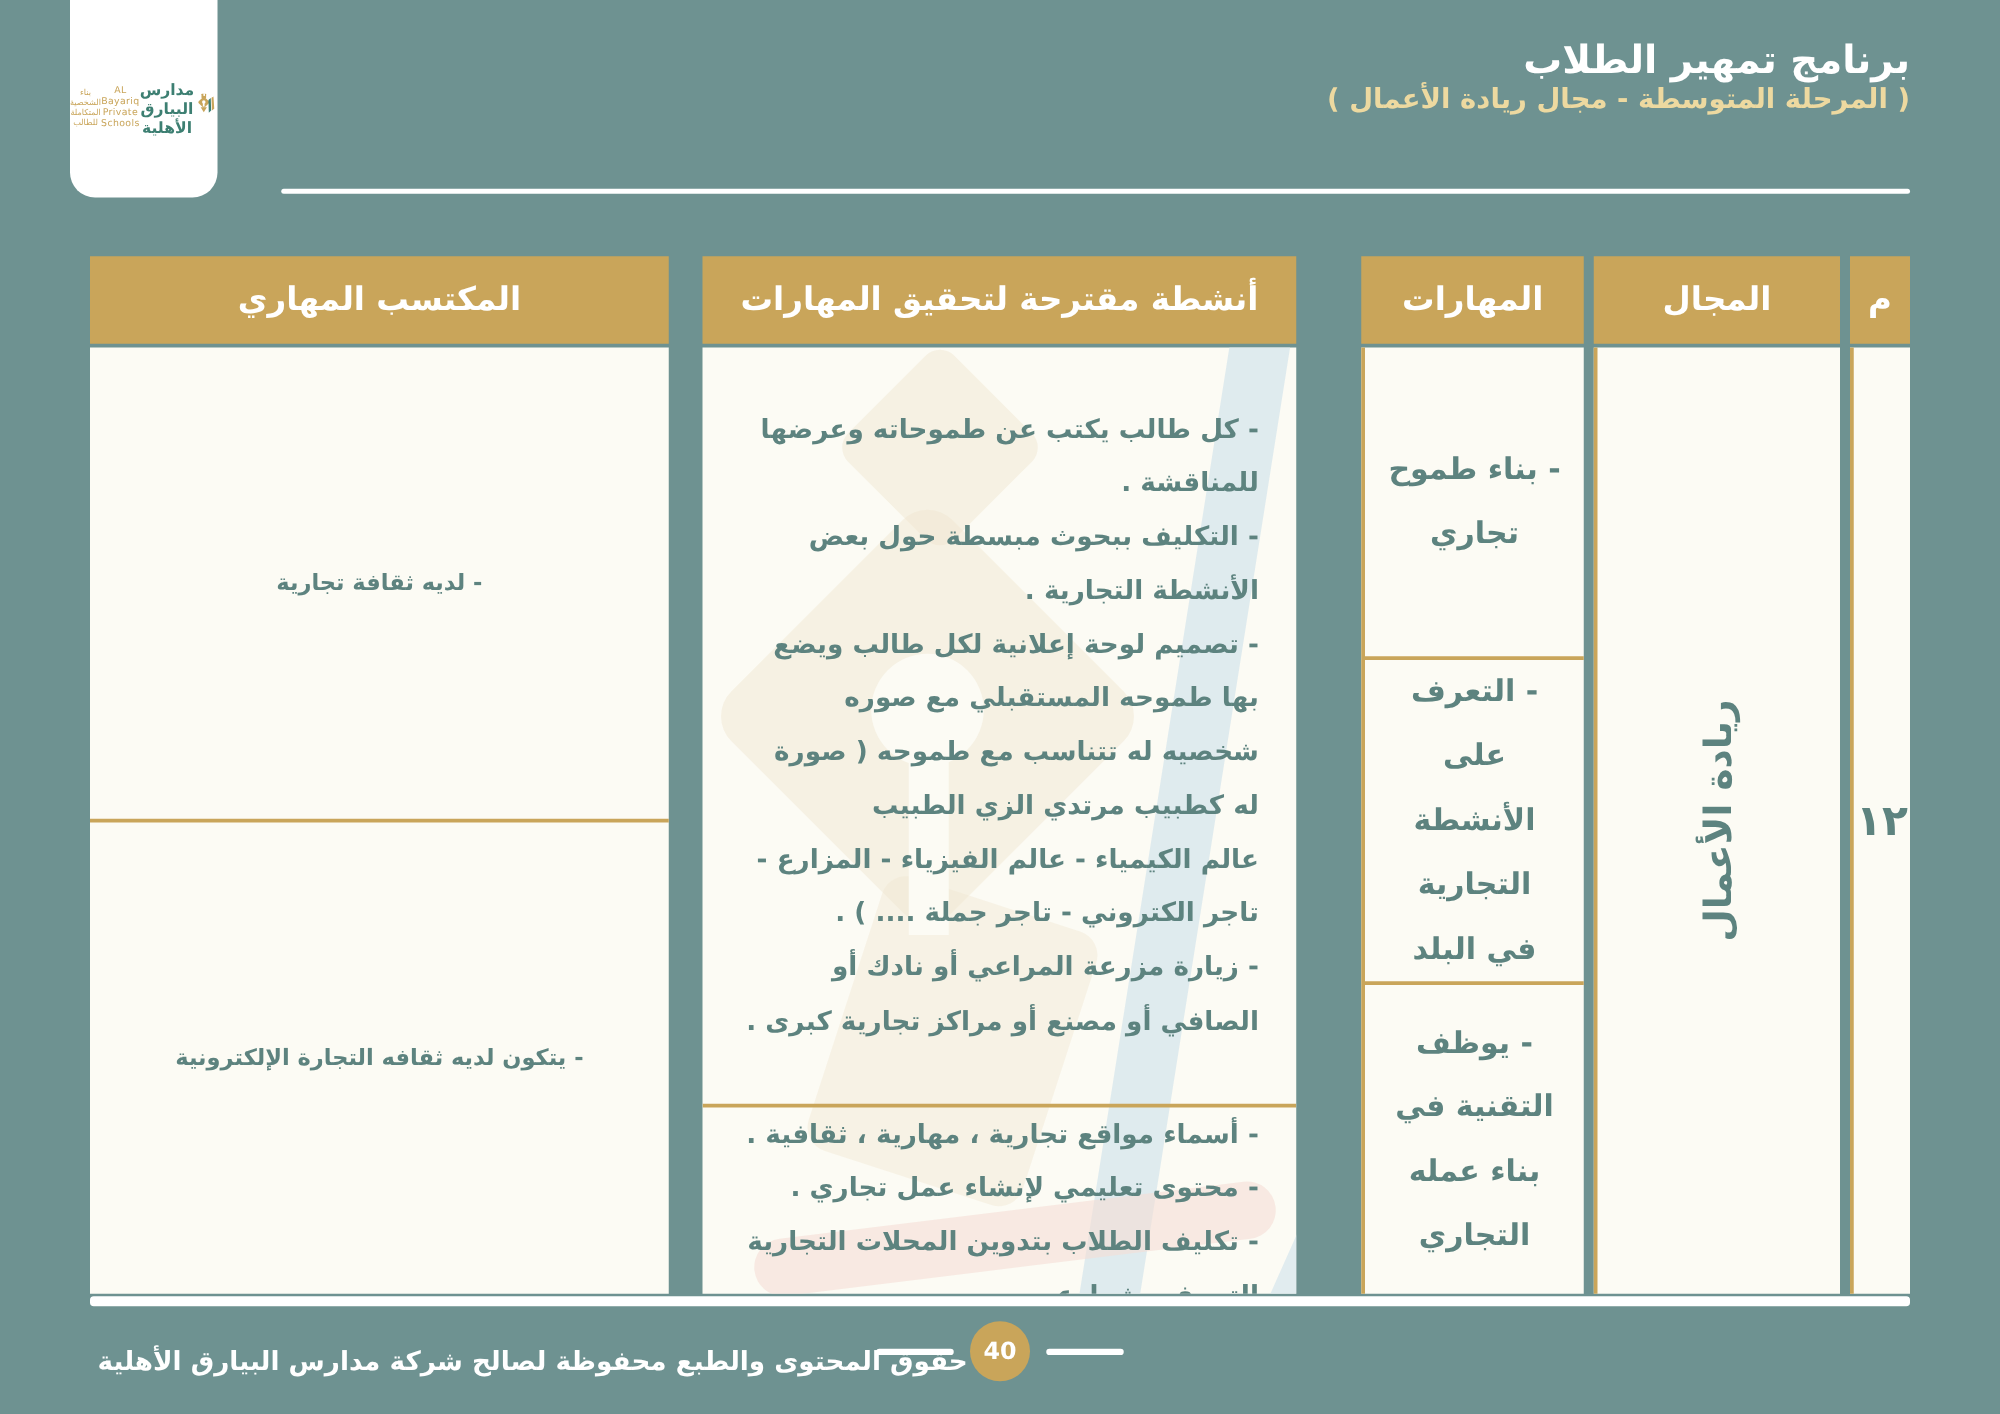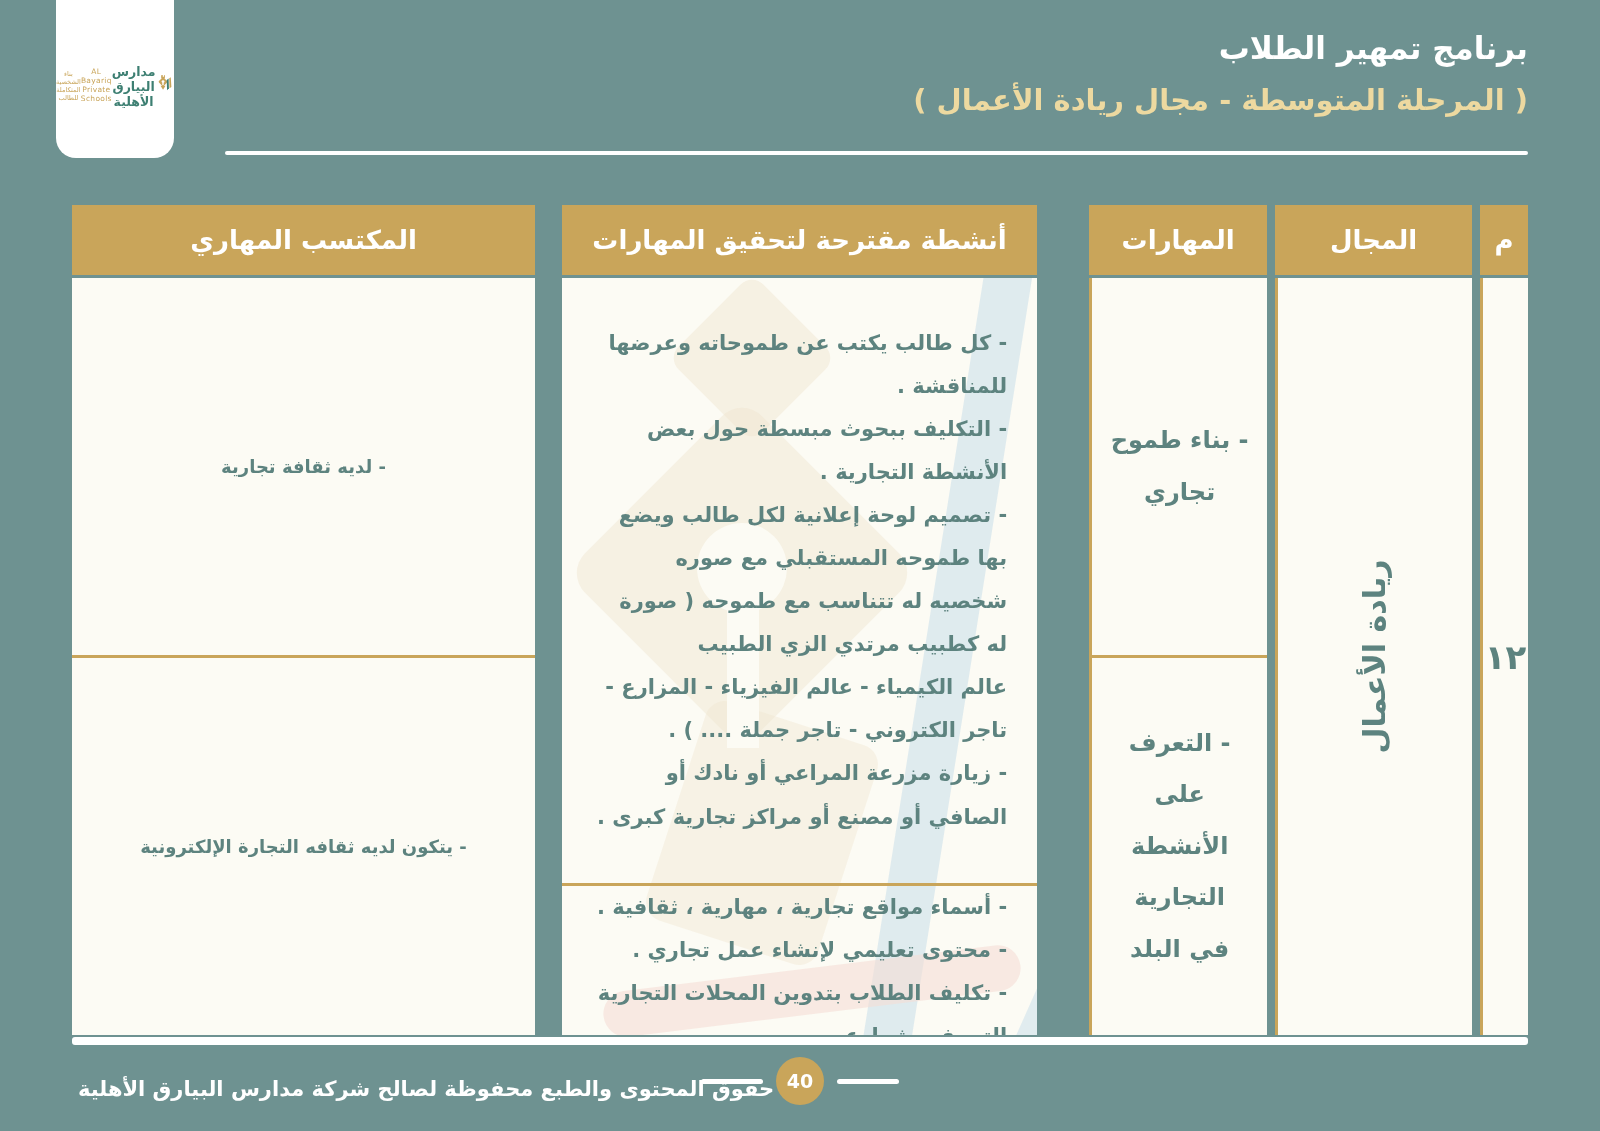--- a/index.html
+++ b/index.html
@@ -17,21 +17,21 @@
     background:#ffffff; border-radius:0 0 20px 20px;
     display:flex; flex-direction:row; align-items:center;
     padding-top:10px; z-index:3; text-align:center;
   }
   .logo-card svg { display:block; }
   .logo-ar { color:#3d7f72; font-weight:bold; font-size:12.5px; margin-top:4px; }
   .logo-en { color:#c9a55a; font-size:7.5px; margin-top:2px; letter-spacing:.3px; }
   .logo-tag { color:#c9a55a; font-size:6.5px; margin-top:3px; }
   .title-wrap { position:absolute; top:30px; right:72px; text-align:right; z-index:2; }
   .page-title { color:#ffffff; font-size:31px; font-weight:bold; line-height:1.2; }
-  .page-subtitle { color:#edd9a0; font-size:29px; font-weight:bold; margin-top:16px; }
+  .page-subtitle { color:#edd9a0; font-size:22px; font-weight:bold; }
   .title-rule {
     position:absolute; top:151px; left:225px; right:72px; height:4px;
     background:#ffffff; border-radius:2px;
   }
   
   .gold-th {
     height:70px; background:#c9a55a; color:#ffffff;
     display:flex; align-items:center; justify-content:center;
     font-size:26px; font-weight:bold; flex:0 0 70px; margin-bottom:3px;
   }
@@ -169,20 +169,22 @@
   </div>
 
   <div class="col col-skills">
     <div class="gold-th">المهارات</div>
     <div class="tbody">
       <div class="rows">
         <div class="row-cell skill-cell act-item">- بناء طموح تجاري</div>
         <div class="row-cell skill-cell act-item">- التعرف على
 الأنشطة التجارية
 في البلد</div>
+        <div class="row-cell skill-cell act-item">- يوظف التقنية في
+بناء عمله التجاري</div>
       </div>
     </div>
   </div>
 
   <div class="col col-acts">
     <div class="gold-th">أنشطة مقترحة لتحقيق المهارات</div>
     <div class="tbody">
       <div class="wm wm-beige2"></div>
       <div class="wm wm-beige1"></div>
       <div class="wm wm-beige3"></div>

